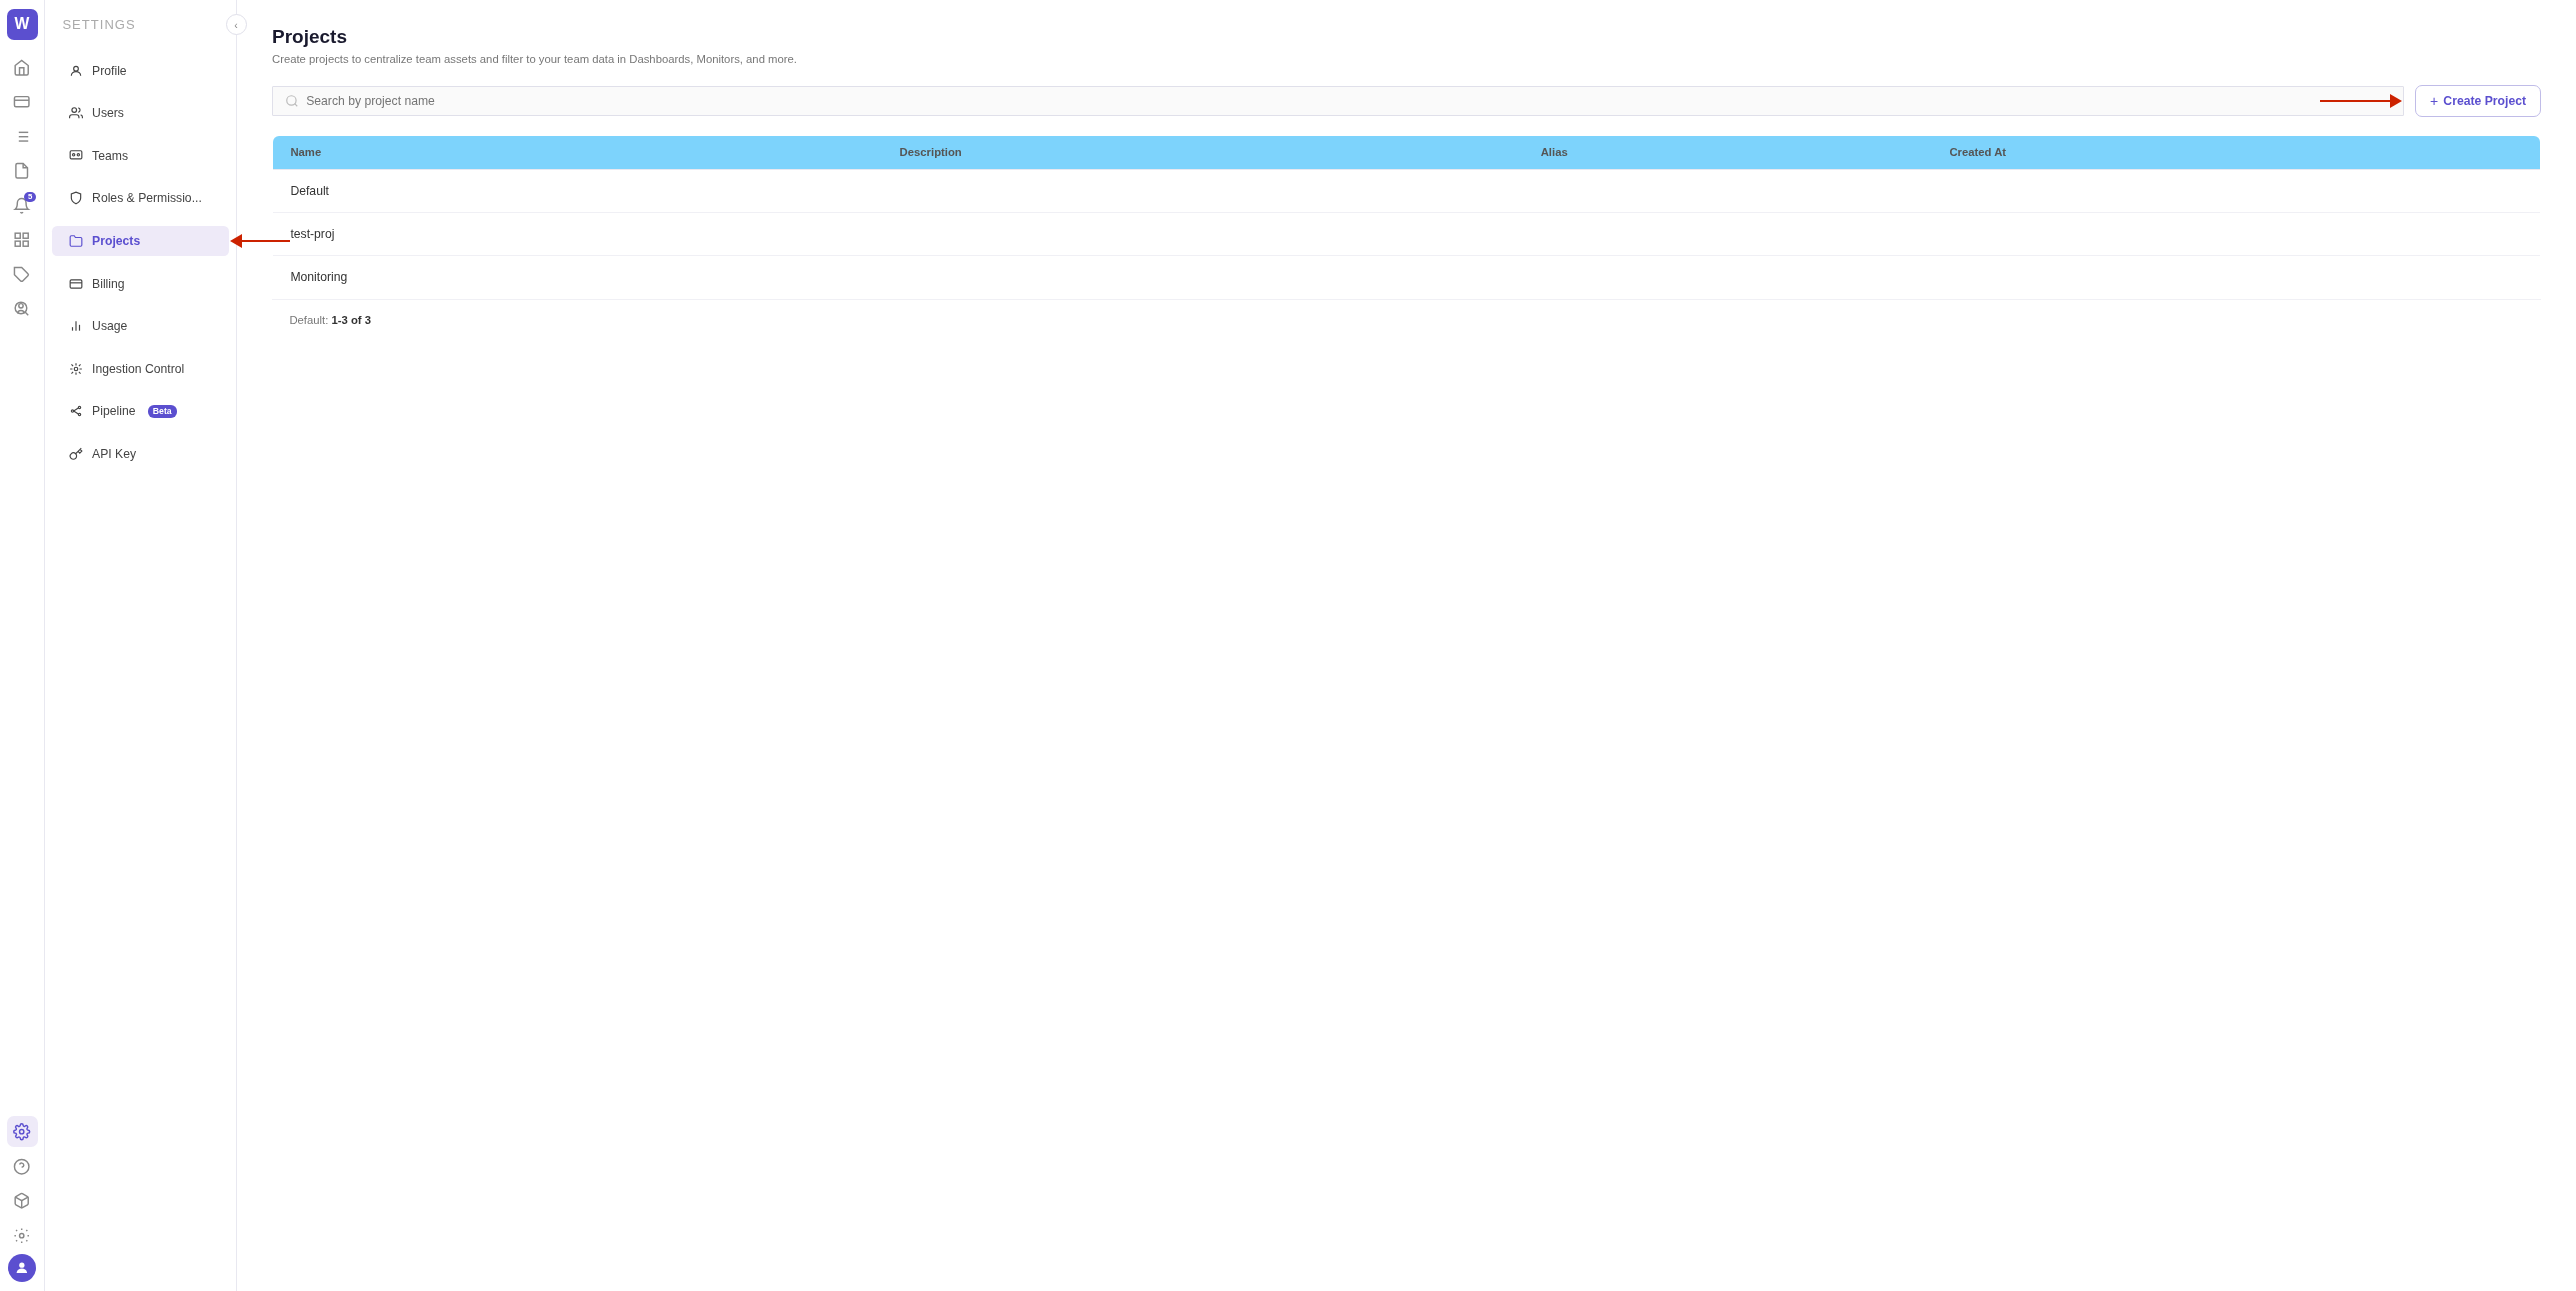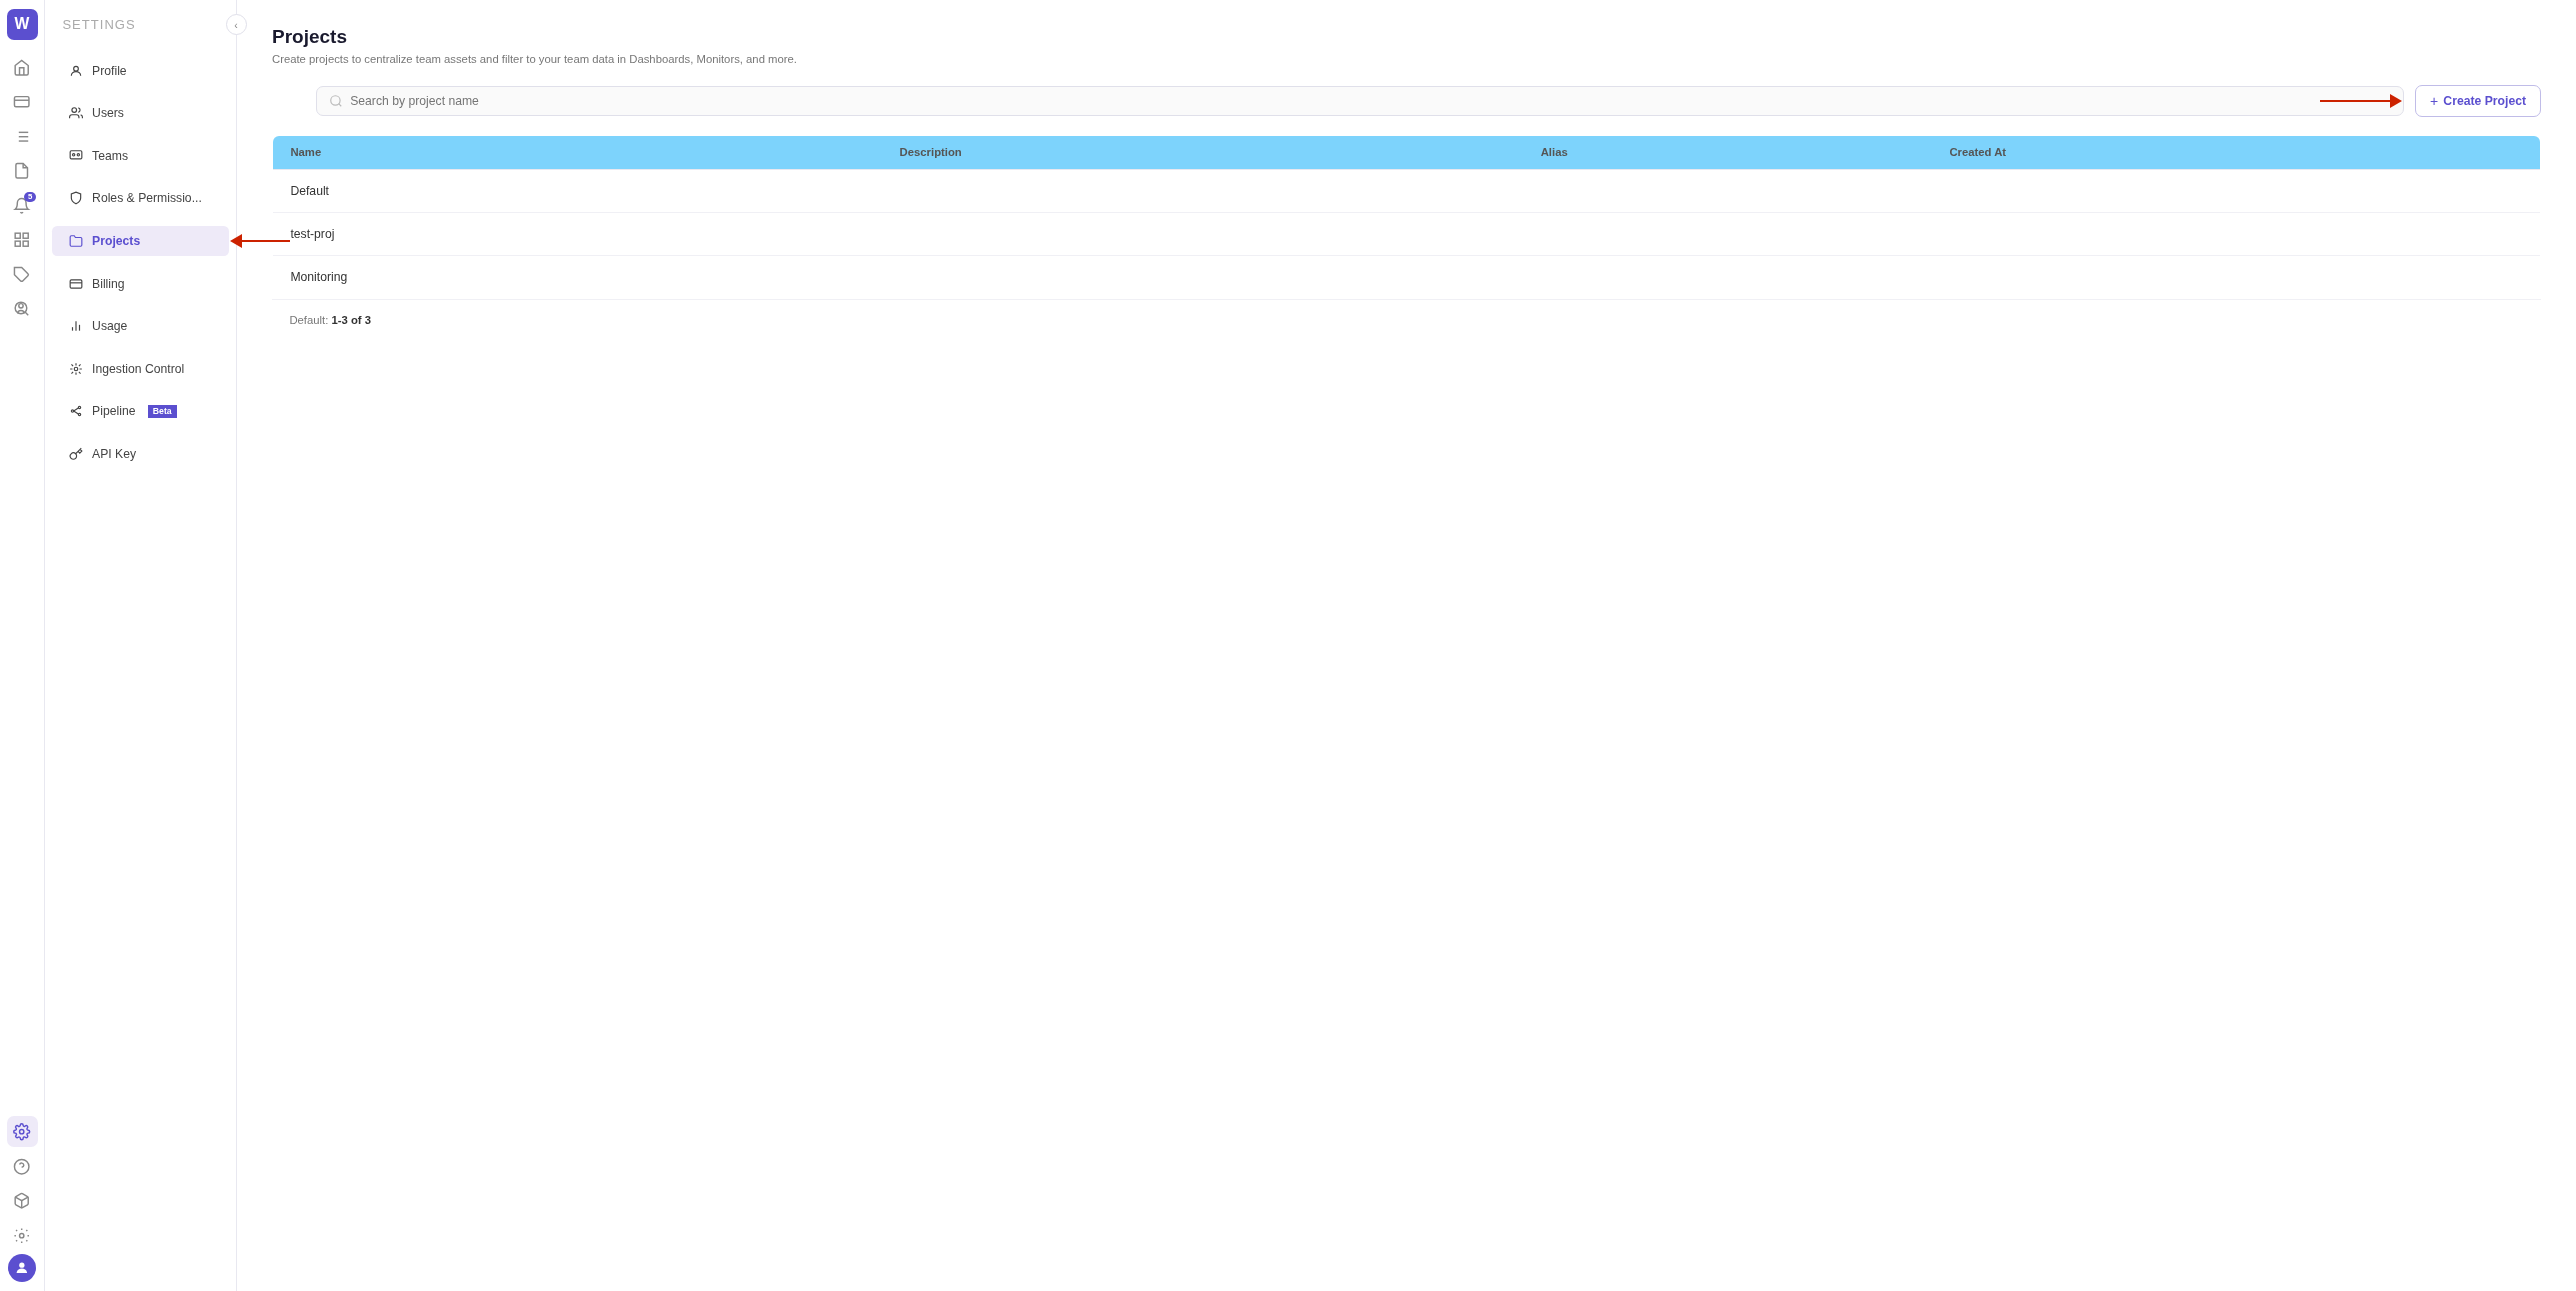--- a/index.html
+++ b/index.html
@@ -119,24 +119,23 @@
       gap: 10.5px;
       margin-bottom: 17.4px;
       position: relative;
     }
     .search-box {
       flex: 1;
       display: flex;
       align-items: center;
       gap: 7px;
       border: 0.9px solid #e0e0ea;
-      border-radius: 7px;
+      border-radius: 1px;
       padding: 7px 12.2px;
       background: #fafafa;
-      margin-left: 44px;
     }
     .search-box input {
       border: none;
       background: transparent;
       outline: none;
       font-size: 12.2px;
       color: #888;
       width: 100%;
     }
     .search-box svg { color: #bbb; width: 14px; height: 14px; flex-shrink: 0; }
@@ -422,21 +421,21 @@
 
   <div class="settings-nav-item">
     <svg viewBox="0 0 24 24" fill="none" stroke="currentColor" stroke-width="2">
         <circle cx="6" cy="12" r="2"></circle>
         <circle cx="18" cy="6" r="2"></circle>
         <circle cx="18" cy="18" r="2"></circle>
         <line x1="8" y1="12" x2="16" y2="7"></line>
         <line x1="8" y1="12" x2="16" y2="17"></line>
       </svg>
     <span>Pipeline</span>
-    <span style="background:#5b4fcf;color:#fff;font-size:8.7px;border-radius:0;padding:1.7px 5.2px;font-weight:600;margin-left:3.5px;">Beta</span>
+    <span style="background:#5b4fcf;color:#fff;font-size:8.7px;border-radius:6px;padding:1.7px 5.2px;font-weight:600;margin-left:3.5px;">Beta</span>
   </div>
 
   <div class="settings-nav-item">
     <svg viewBox="0 0 24 24" fill="none" stroke="currentColor" stroke-width="2">
         <path d="M21 2l-2 2m-7.61 7.61a5.5 5.5 0 11-7.778 7.778 5.5 5.5 0 017.777-7.777zm0 0L15.5 7.5m0 0l3 3L22 7l-3-3m-3.5 3.5L19 4"></path>
       </svg>
     <span>API Key</span>
   </div>
 </div>
 

